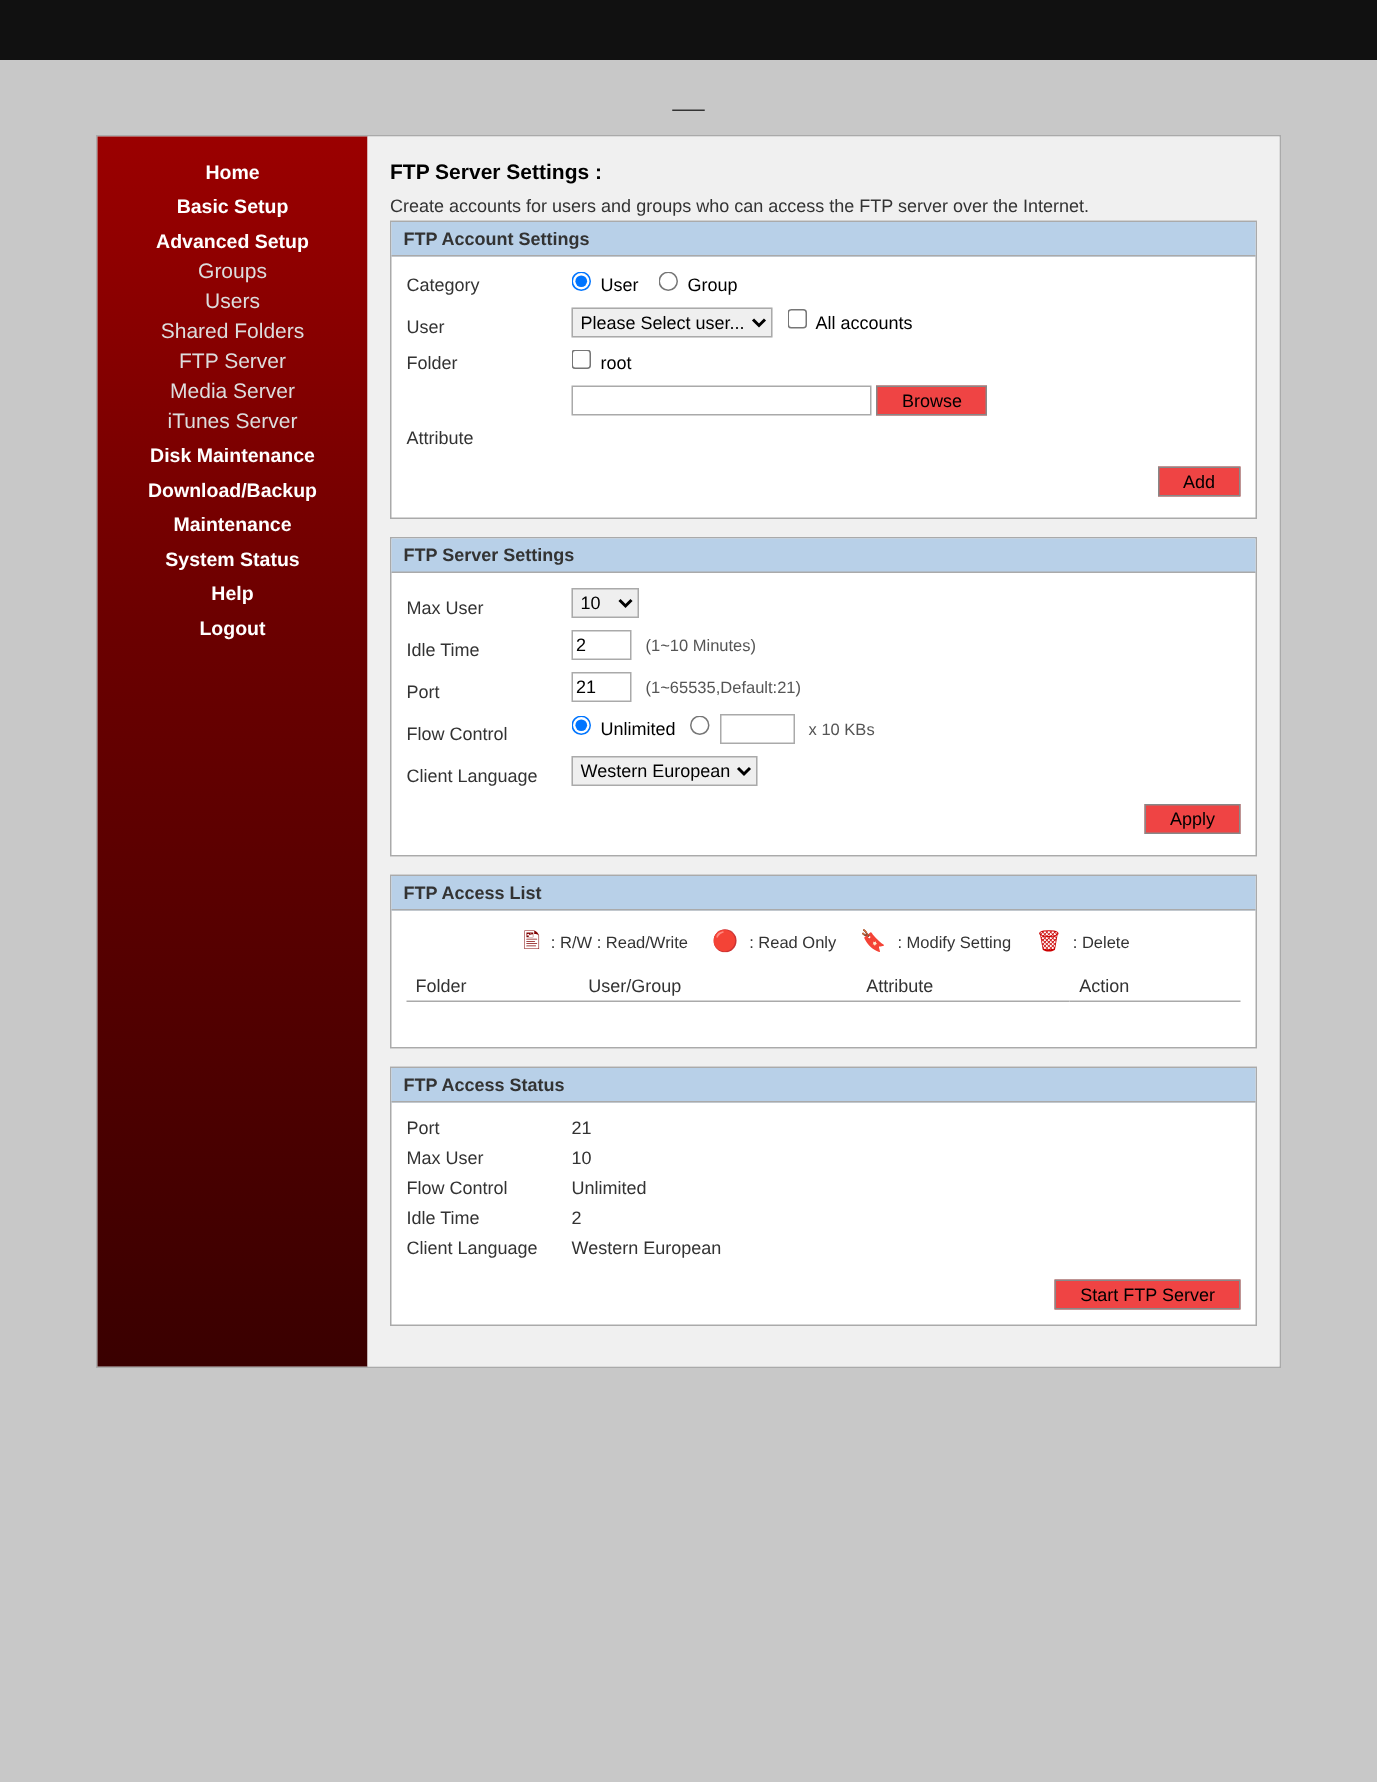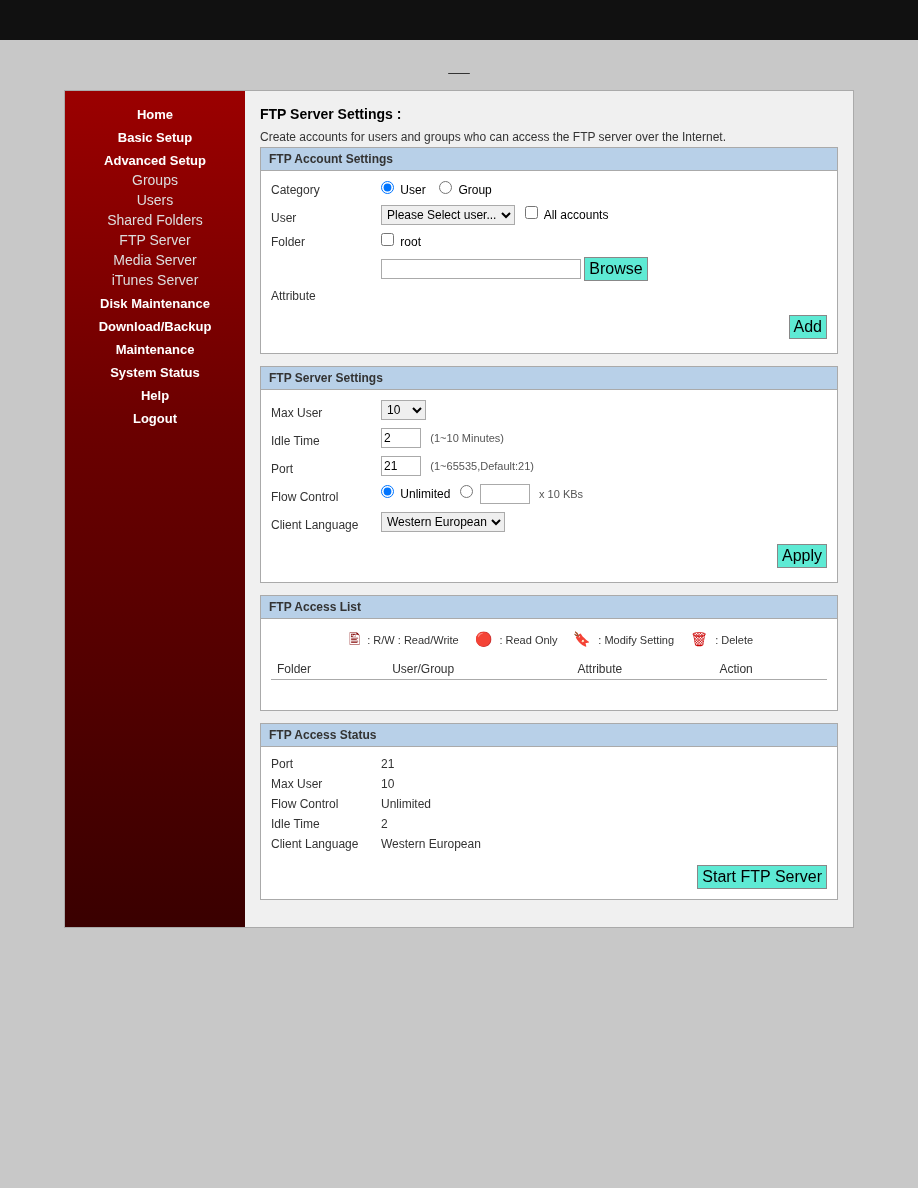--- a/index.html
+++ b/index.html
@@ -35,21 +35,21 @@
     .form-row { display: flex; align-items: flex-end; margin-bottom: 8px; }
     .form-label { width: 110px; font-size: 12px; color: #333; flex-shrink: 0; }
     .form-control { flex: 1; }
 
     input[type="radio"] { margin-right: 3px; }
     input[type="checkbox"] { margin-right: 3px; }
 
     select { font-size: 12px; padding: 1px; border: 1px solid #aaa; }
     input[type="text"] { font-size: 12px; padding: 2px; border: 1px solid #aaa; width: 200px; }
 
-    .btn { font-size: 16px; padding: 2px 4px; border: 1px solid #888; background: #5eead4; cursor: pointer; }
+    .btn { font-size: 12px; padding: 2px 16px; border: 1px solid #888; background: #ef4444; cursor: pointer; }
 
     .browse-row { display: flex; align-items: center; margin-bottom: 8px; margin-left: 110px; }
     .browse-input { width: 260px; border: 1px solid #aaa; font-size: 12px; padding: 2px; }
 
     .add-row { text-align: right; padding: 4px 0; }
 
     
     .hint-text { color: #555; font-size: 11px; margin-left: 6px; }
 
     .apply-row { text-align: right; padding: 4px 0; }

